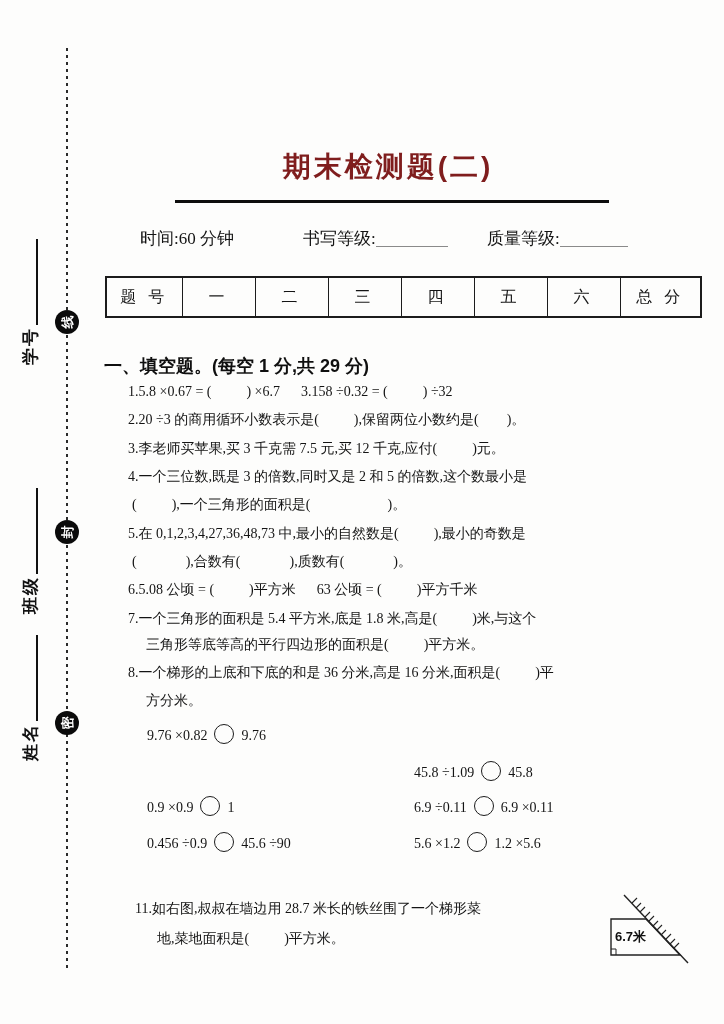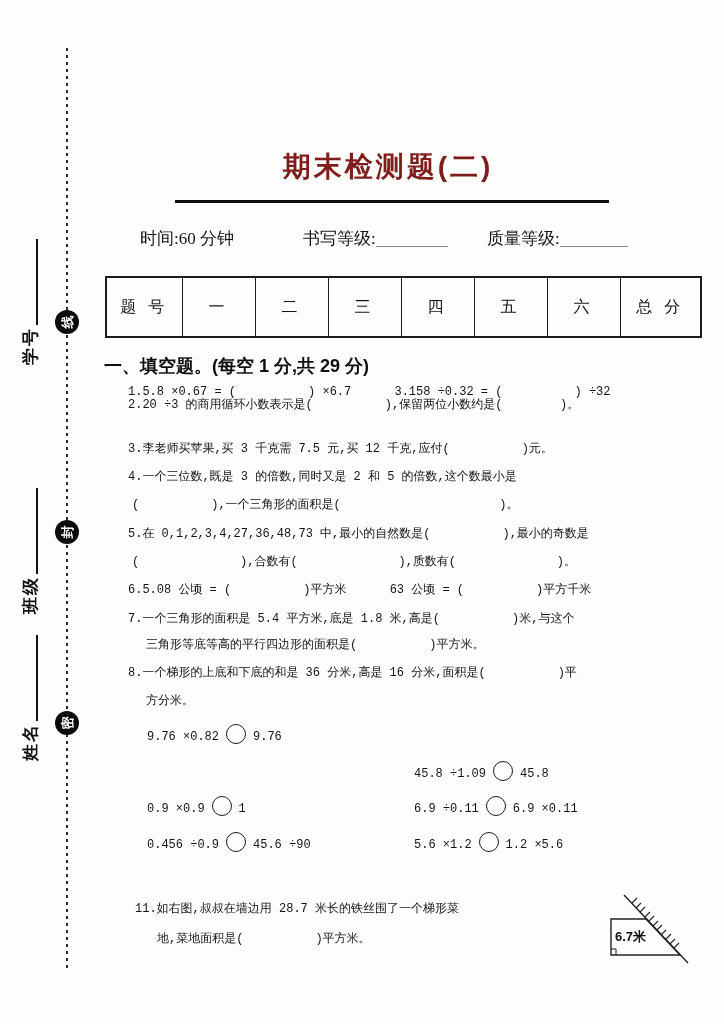--- a/index.html
+++ b/index.html
@@ -37,30 +37,30 @@
   .title-rule{position:absolute;left:175px;top:200px;width:434px;height:3px;background:#0d0d0d;}
   .info{position:absolute;top:227px;left:0;width:724px;height:26px;font-size:17px;}
   .info .it{position:absolute;white-space:pre;}
   .info .blank{display:inline-block;height:15px;border-bottom:1.4px solid #8a8a8a;vertical-align:-3px;}
   
   .score-table{
     position:absolute;left:105px;top:276px;border-collapse:collapse;table-layout:fixed;
     font-size:16px;
   }
   .score-table td{
-    border:1.4px solid #1c1c1c;text-align:center;padding:12px;
+    border:1.4px solid #1c1c1c;text-align:center;padding:2px;
     height:34px;letter-spacing:4px;
   }
   .score-table{border:2.4px solid #1c1c1c;}
   
   .sec-head{
     position:absolute;font-family:"Liberation Sans","DejaVu Sans",sans-serif;
     font-size:18px;font-weight:700;white-space:pre;color:#0f0f0f;
   }
-  .q{position:absolute;font-size:12px;white-space:pre;line-height:22px;font-family:Liberation Mono, monospace;}
+  .q{position:absolute;font-size:14px;white-space:pre;line-height:22px;}
   .ring{
     display:inline-block;width:16px;height:16px;border:1.4px solid #1c1c1c;border-radius:50%;
     vertical-align:-3px;margin:0 7px;
   }
   .ring.lg{width:18px;height:18px;vertical-align:-4px;}
   
   .fig{position:absolute;left:598px;top:886px;}
 </style>
 </head>
 <body>
@@ -122,21 +122,21 @@
       <td>五</td>
       <td>六</td>
       <td>总 分</td>
     </tr>
   </tbody>
     </table>
 
   <div class="sec-head" style="left:104px;top:354px;">一、填空题。(每空 1 分,共 29 分)</div>
 
   <div class="q" style="left:128px;top:381px;">1.5.8 ×0.67 = (          ) ×6.7      3.158 ÷0.32 = (          ) ÷32</div>
-  <div class="q" style="left:128px;top:394px;">2.20 ÷3 的商用循环小数表示是(          ),保留两位小数约是(        )。</div>
+  <div class="q" style="left:128px;top:409px;">2.20 ÷3 的商用循环小数表示是(          ),保留两位小数约是(        )。</div>
   <div class="q" style="left:128px;top:438px;">3.李老师买苹果,买 3 千克需 7.5 元,买 12 千克,应付(          )元。</div>
   <div class="q" style="left:128px;top:466px;">4.一个三位数,既是 3 的倍数,同时又是 2 和 5 的倍数,这个数最小是</div>
   <div class="q" style="left:132px;top:494px;">(          ),一个三角形的面积是(                      )。</div>
   <div class="q" style="left:128px;top:523px;">5.在 0,1,2,3,4,27,36,48,73 中,最小的自然数是(          ),最小的奇数是</div>
   <div class="q" style="left:132px;top:551px;">(              ),合数有(              ),质数有(              )。</div>
   <div class="q" style="left:128px;top:579px;">6.5.08 公顷 = (          )平方米      63 公顷 = (          )平方千米</div>
   <div class="q" style="left:128px;top:608px;">7.一个三角形的面积是 5.4 平方米,底是 1.8 米,高是(          )米,与这个</div>
   <div class="q" style="left:146px;top:634px;">三角形等底等高的平行四边形的面积是(          )平方米。</div>
   <div class="q" style="left:128px;top:662px;">8.一个梯形的上底和下底的和是 36 分米,高是 16 分米,面积是(          )平</div>
   <div class="q" style="left:146px;top:690px;">方分米。</div>

